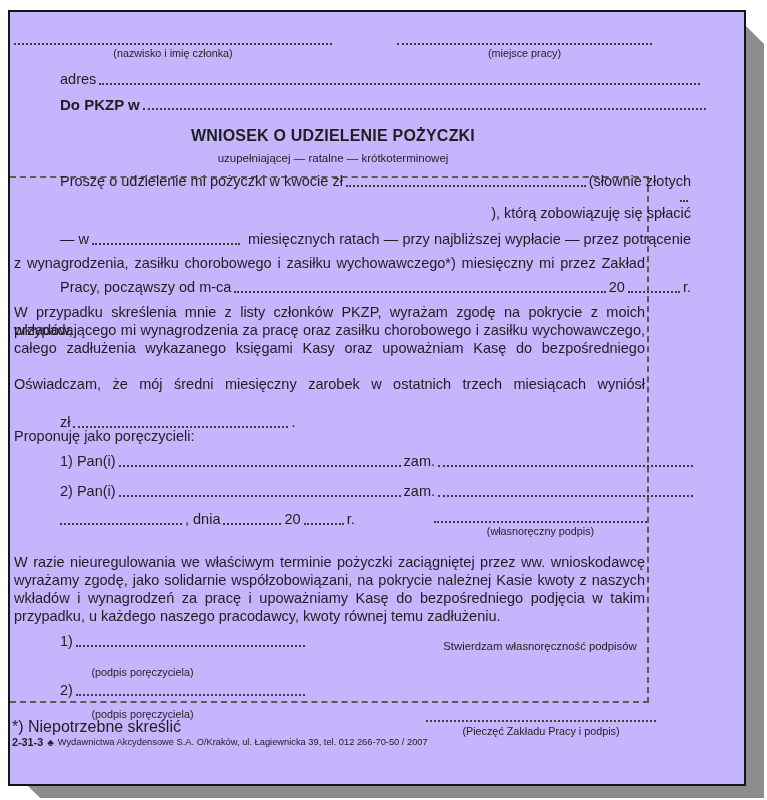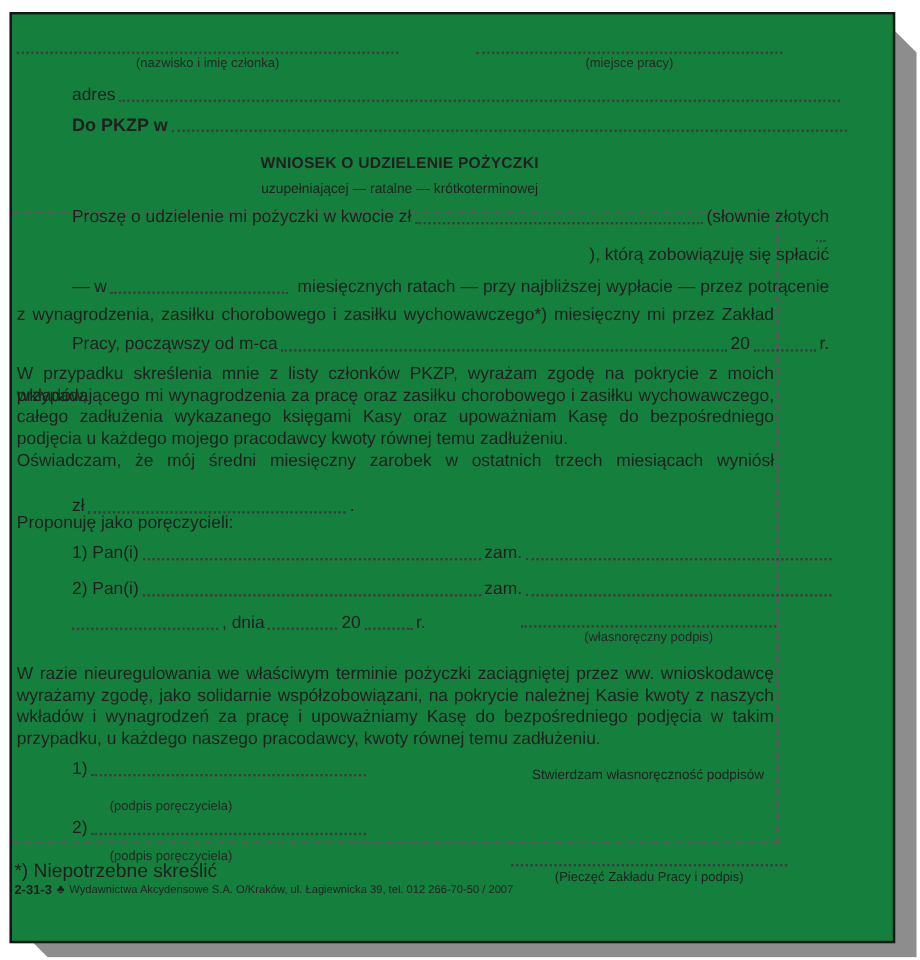--- a/index.html
+++ b/index.html
@@ -1,41 +1,41 @@
 <!DOCTYPE html>
 <html><head>
 <meta charset="utf-8">
 <style>
   * { margin:0; padding:0; box-sizing:border-box; }
   html,body { width:767px; height:800px; background:#ffffff; }
   body { font-family:"Liberation Sans", sans-serif; color:#1f1f1f; }
   .stage { position:relative; width:767px; height:800px; overflow:hidden; background:#fff; }
   .shadow { position:absolute; left:22px; top:26px; width:742px; height:772px; background:#8d8d8d;
             clip-path: polygon(0 0, 724px 0, 742px 18px, 742px 772px, 18px 772px, 0 754px); z-index:1; }
-  .page { position:absolute; left:8px; top:10px; width:738px; height:776px; background:#15803d;
+  .page { position:absolute; left:8px; top:10px; width:738px; height:776px; background:#c4b5fd;
           border:2px solid #161616; z-index:2; }
   .ln   { position:absolute; display:flex; align-items:flex-end; height:17px;
           font-size:14.5px; line-height:17px; white-space:nowrap; z-index:3;margin-left:46px; }
   .blk  { position:absolute; font-size:14.5px; line-height:18px; z-index:3; }
   .just { text-align:justify; text-align-last:justify; white-space:normal; }
   .dots { flex:1 1 auto; border-bottom:2px dotted #3d3d3d; height:4px; margin:0 3px 3px 3px; min-width:8px; }
   .dotline { border-bottom:2px dotted #3d3d3d; height:12px; }
   .field { position:absolute; z-index:3; }
   .sublabel { text-align:center; font-size:10.8px; line-height:13px; color:#262626; padding-top:2px; }
   .grow-just { flex:1 1 auto; text-align:justify; text-align-last:justify; white-space:normal; margin-left:5px; }
   .title { position:absolute; top:112px; left:0; width:646px; text-align:center;
-           font-weight:bold; font-size:13px; line-height:24px; letter-spacing:.2px; z-index:3; }
+           font-weight:bold; font-size:16px; line-height:24px; letter-spacing:.2px; z-index:3; }
   .subtitle { position:absolute; top:140px; left:0; width:646px; text-align:center;
               font-size:11.5px; z-index:3; }
   .dashed-box { position:absolute; left:0; top:164px; width:639px; height:527px;
                 border:2px dashed #595959; border-left:none; z-index:2; background:transparent; }
   .confirm { position:absolute; left:422px; top:627px; width:216px; text-align:center;
              font-size:11.3px; line-height:15px; z-index:3; }
   .footnote { position:absolute; left:2px; top:706px; font-size:16px; z-index:3; }
-  .imprint { position:absolute; left:2px; top:724px; display:flex; align-items:flex-start; gap:4px;
+  .imprint { position:absolute; left:2px; top:724px; display:flex; align-items:center; gap:4px;
              white-space:nowrap; z-index:3; }
   .imprint .code { font-weight:bold; font-size:10.8px; }
   .imprint .logo { font-size:10px; line-height:11px; }
   .imprint .text { font-size:9.3px; color:#222; }
   .stamp-label { font-size:10.8px; text-align:center; padding-top:3px; }
   .bold { font-weight:bold; }
 </style>
 </head>
 <body>
 
@@ -87,21 +87,20 @@
       <span>Pracy, począwszy od m-ca</span>
       <span class="dots"></span>
       <span>20</span>
       <span class="dots" style="flex:0 0 52px;"></span>
       <span>r.</span>
     </div>
 
     <div class="blk just" style="left:4px; top:291px; width:631px;">W przypadku skreślenia mnie z listy członków PKZP, wyrażam zgodę na pokrycie z moich wkładów,</div>
     <div class="blk just" style="left:4px; top:309px; width:631px;">przypadającego mi wynagrodzenia za pracę oraz zasiłku chorobowego i zasiłku wychowawczego,</div>
     <div class="blk just" style="left:4px; top:327px; width:631px;">całego zadłużenia wykazanego księgami Kasy oraz upoważniam Kasę do bezpośredniego</div>
-    <div class="blk" style="left:4px; top:345px; width:631px;">podjęcia u każdego mojego pracodawcy kwoty równej temu zadłużeniu.</div>
     <div class="blk just" style="left:4px; top:363px; width:631px;">Oświadczam, że mój średni miesięczny zarobek w ostatnich trzech miesiącach wyniósł</div>
 
     <div class="ln" style="left:4px; top:402px; width:280px;text-align:center;">
       <span>zł</span>
       <span class="dots" style="flex:0 0 215px;"></span>
       <span>.</span>
     </div>
 
     <div class="blk" style="left:4px; top:415px;">Proponuję jako poręczycieli:</div>
     <div class="ln" style="left:4px; top:441px; width:636px;">

